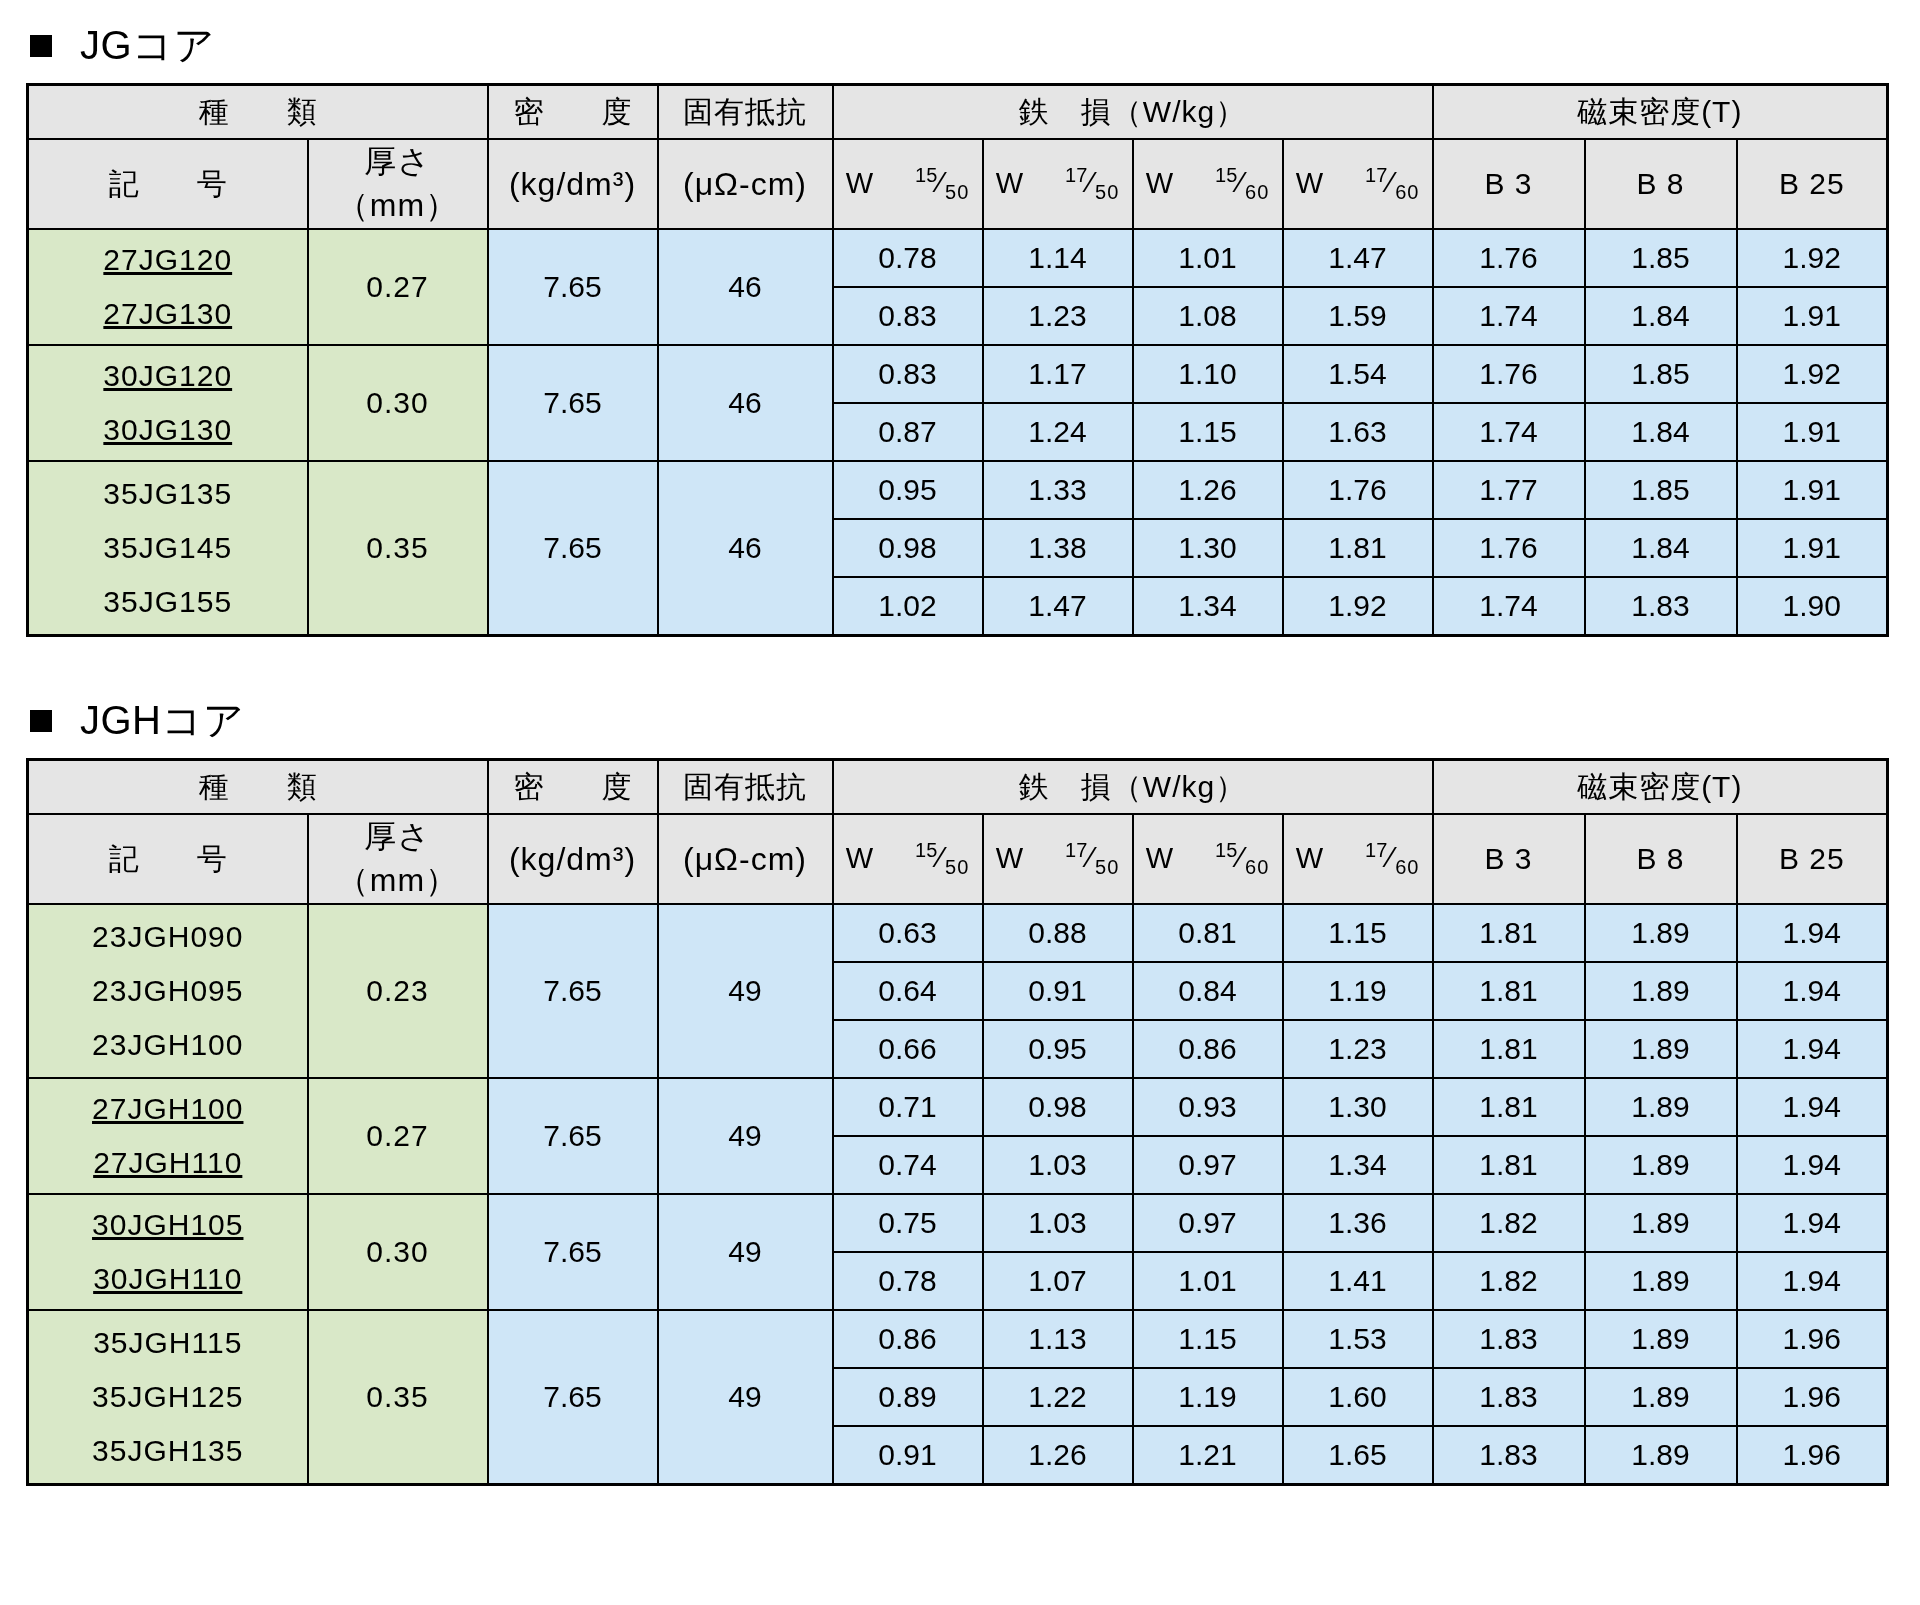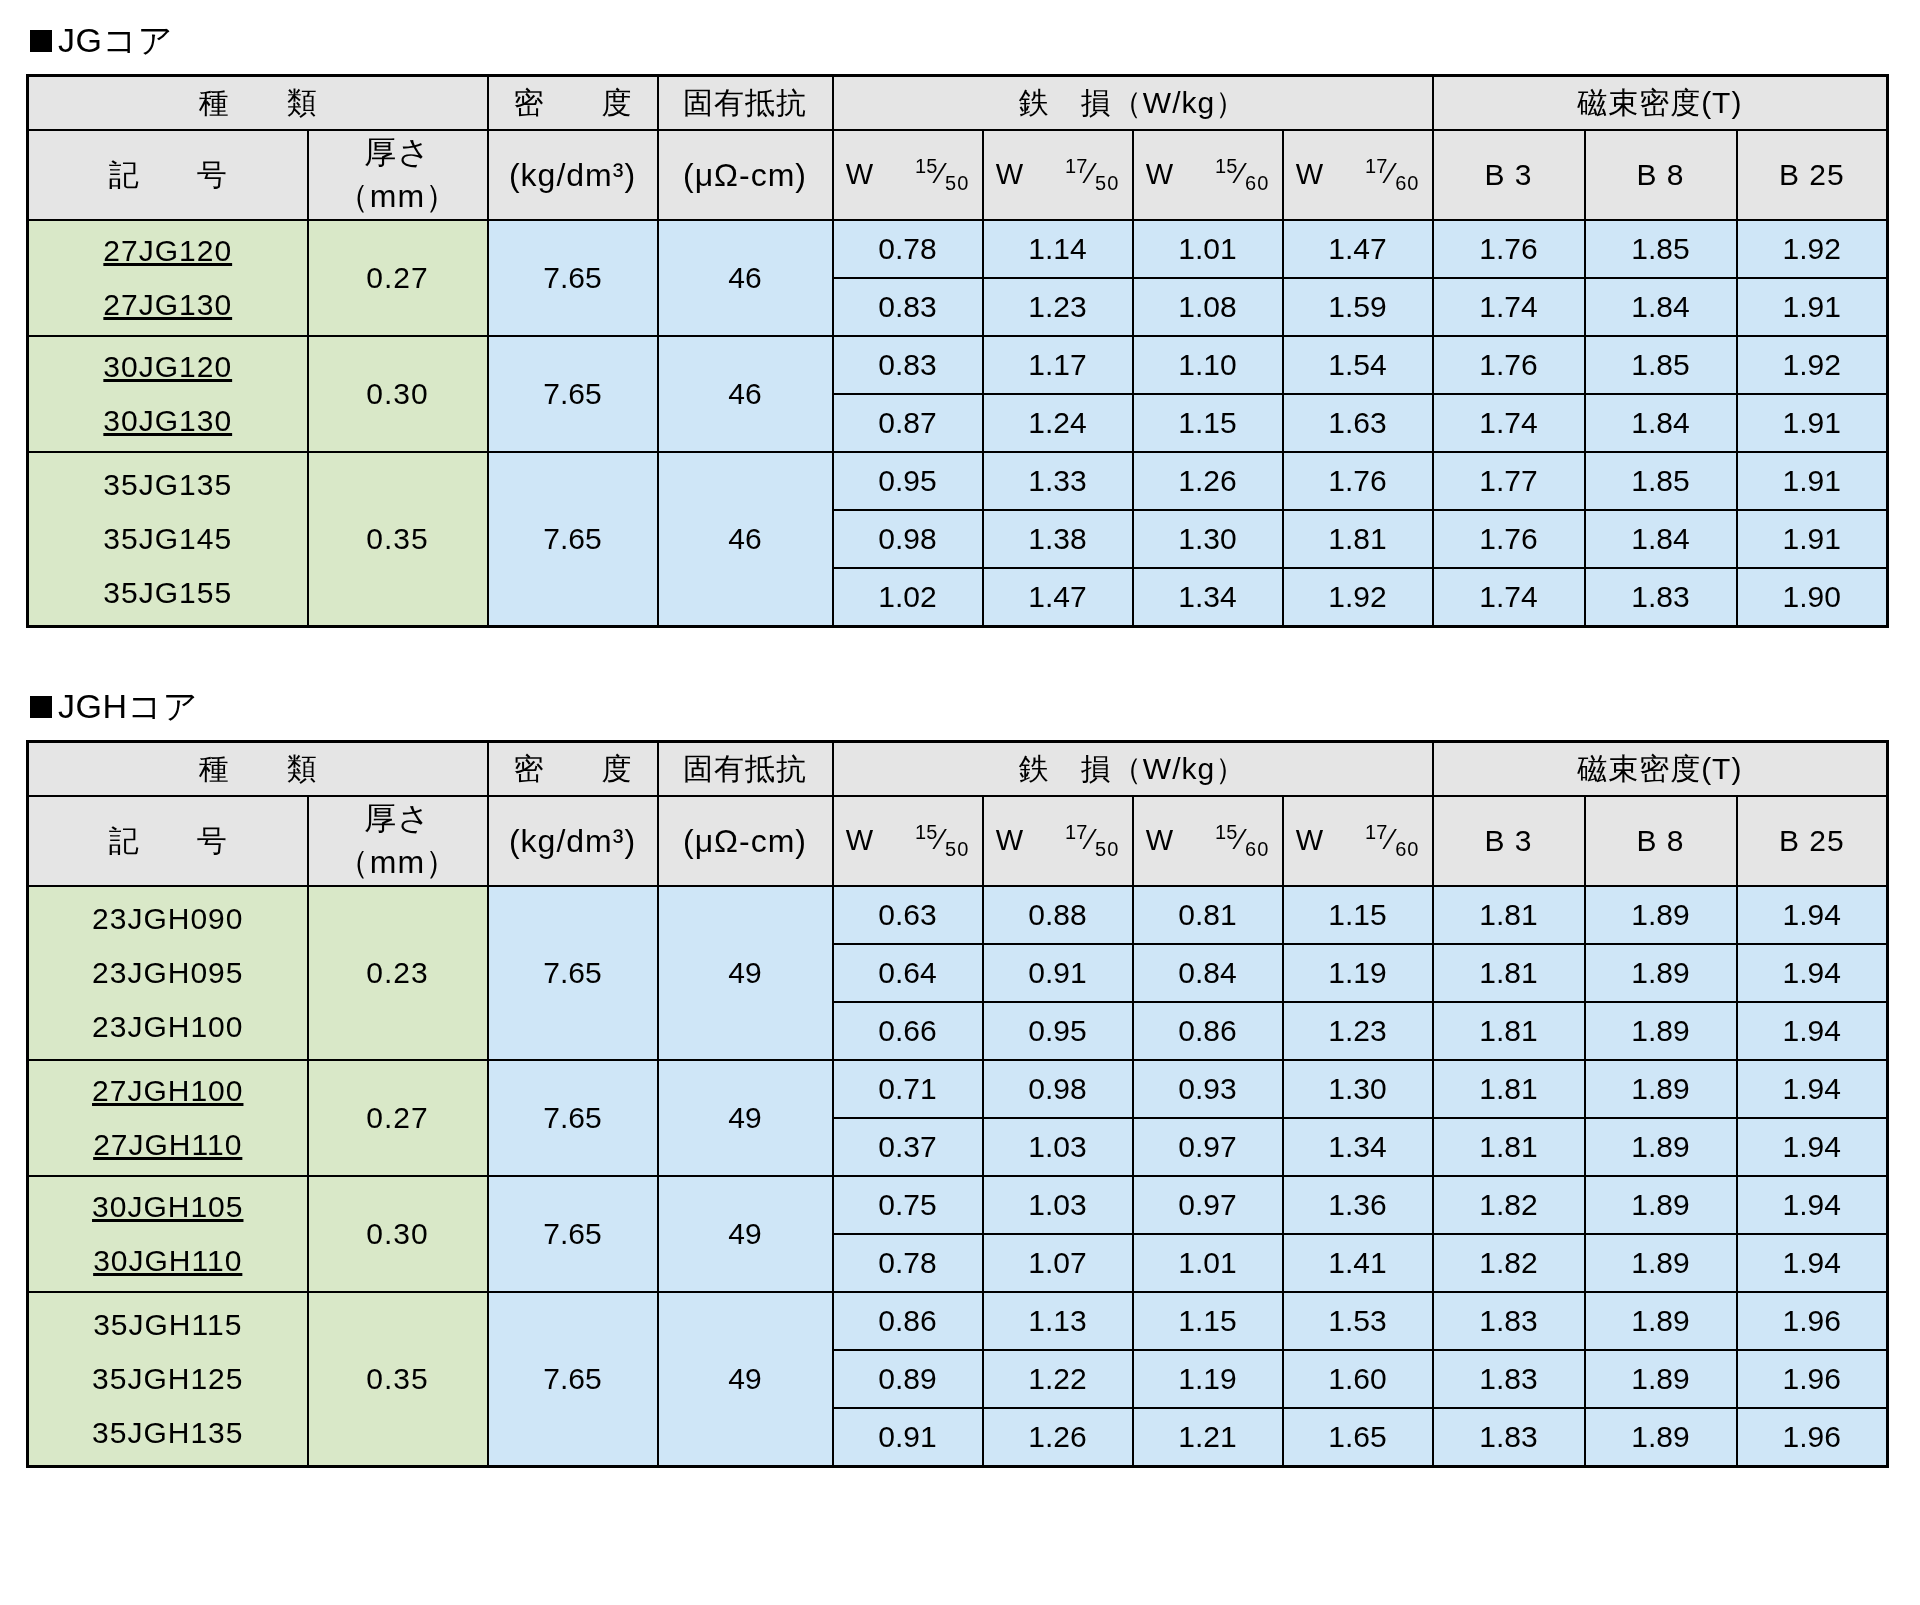--- a/index.html
+++ b/index.html
@@ -12,27 +12,27 @@
     min-height: 1605px;
     font-family: "Liberation Sans", sans-serif;
     color: #000000;
     -webkit-font-smoothing: antialiased;
   }
   .page {
     padding: 14px 26px 20px 26px;
     box-sizing: border-box;
   }
   .section-title {
-    font-size: 34px;
+    font-size: 40px;
     font-weight: 400;
     letter-spacing: 0.5px;
     margin: 4px 0 10px 4px;
     display: flex;
     align-items: center;
-    gap: 6px;
+    gap: 28px;
   }
   .bullet-sq {
     width: 22px;
     height: 22px;
     background: #000;
     display: inline-block;
   }
   table.spec {
     border-collapse: collapse;
     table-layout: fixed;
@@ -344,21 +344,21 @@
           <td class="val-cell" rowspan="2">49</td>
           <td class="val-cell rows1">0.71</td>
           <td class="val-cell rows1">0.98</td>
           <td class="val-cell rows1">0.93</td>
           <td class="val-cell rows1">1.30</td>
           <td class="val-cell rows1">1.81</td>
           <td class="val-cell rows1">1.89</td>
           <td class="val-cell rows1">1.94</td>
         </tr>
         <tr>
-          <td class="val-cell rows1">0.37</td>
+          <td class="val-cell rows1">0.74</td>
           <td class="val-cell rows1">1.03</td>
           <td class="val-cell rows1">0.97</td>
           <td class="val-cell rows1">1.34</td>
           <td class="val-cell rows1">1.81</td>
           <td class="val-cell rows1">1.89</td>
           <td class="val-cell rows1">1.94</td>
         </tr>
         <tr>
           <td class="name-cell rows2" rowspan="2">
             <div class="line nowrap">30JGH105</div>

